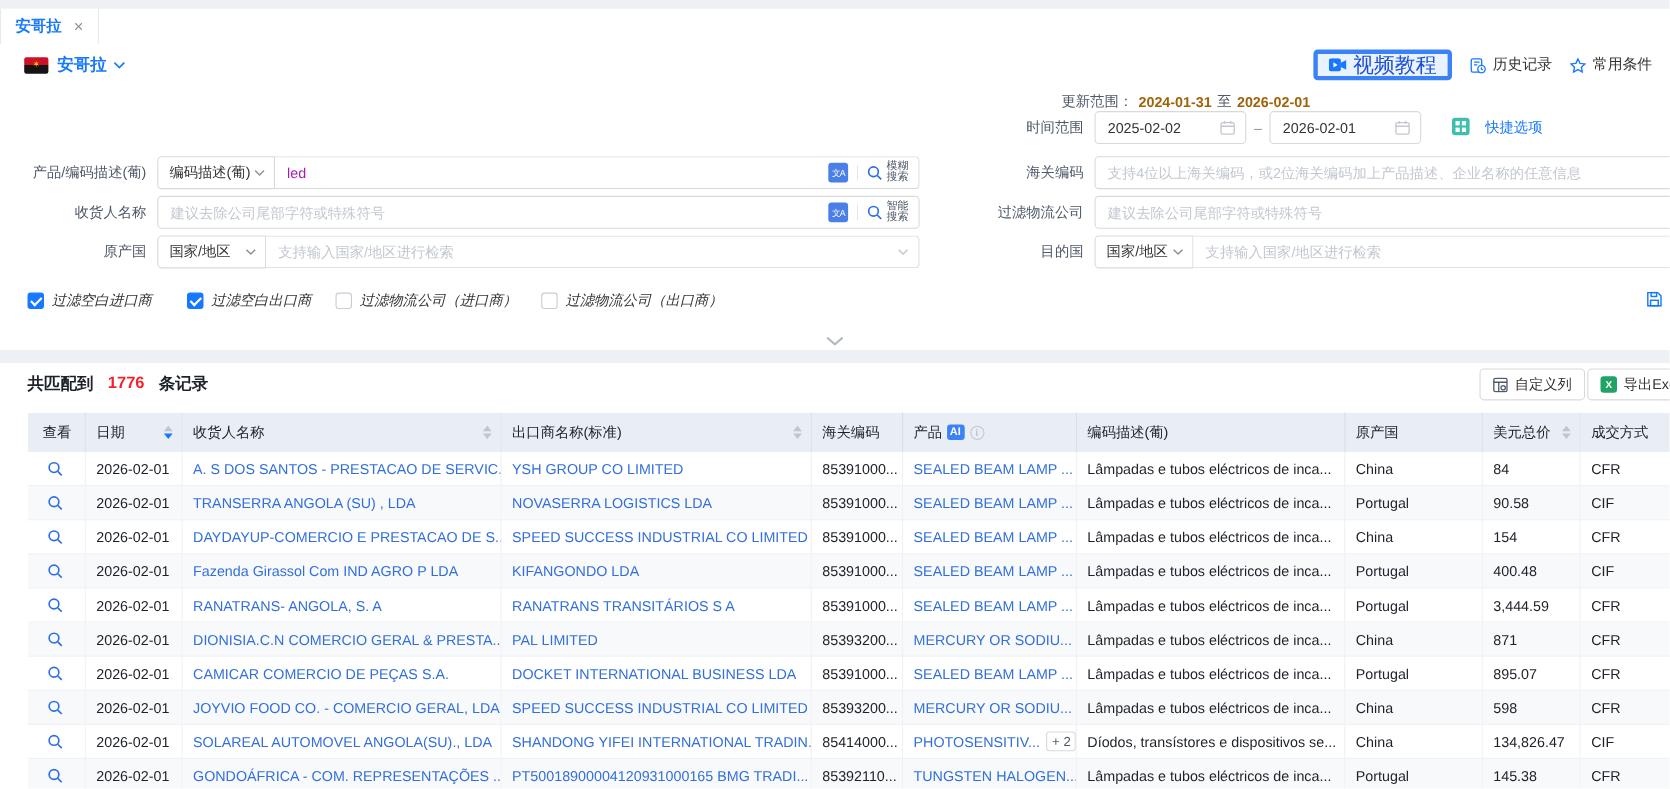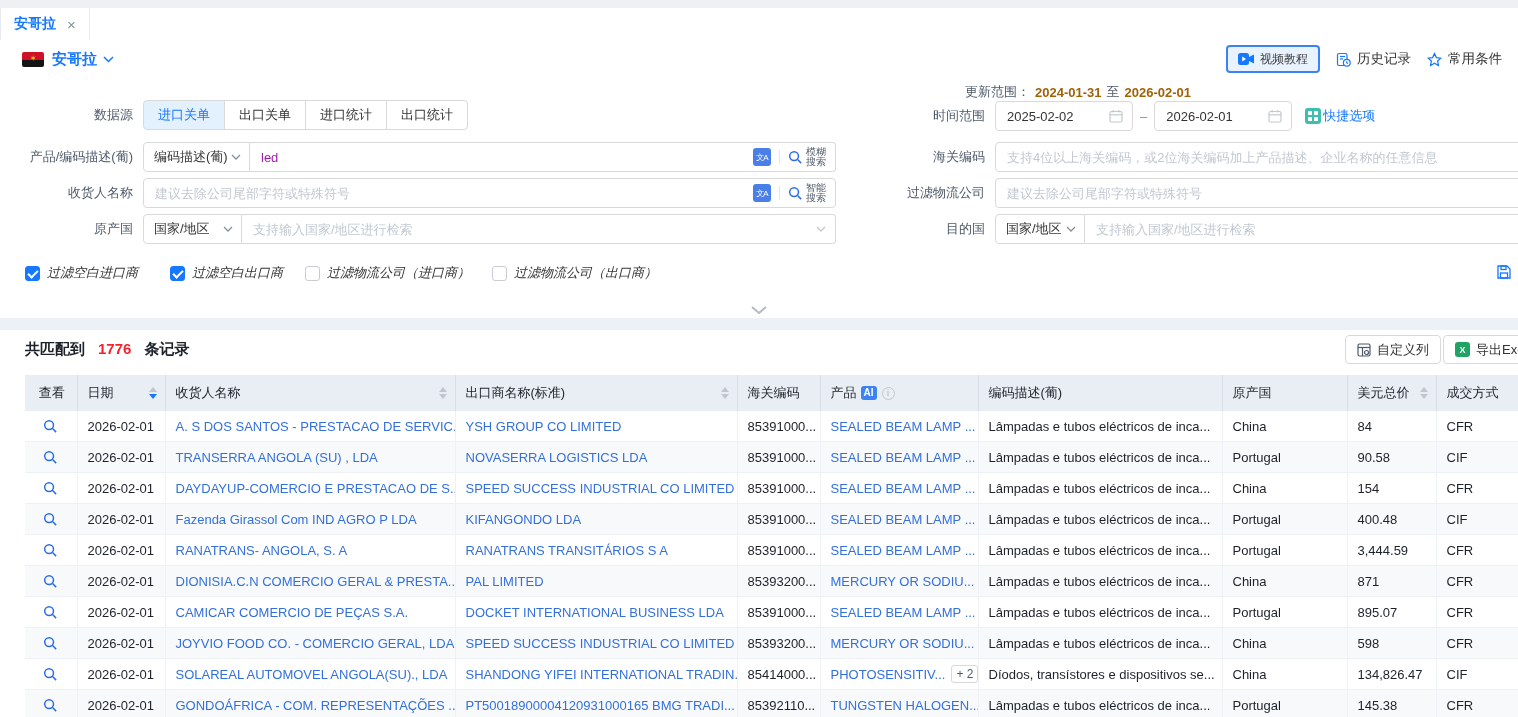--- a/index.html
+++ b/index.html
@@ -15,22 +15,22 @@
   .tab-close{color:#86909c;font-size:15px;line-height:15px;}
 
   
   .hdr{height:38px;display:flex;align-items:center;padding:0 16px 0 22px;}
   .flag{width:22px;height:15px;border-radius:2px;flex:none;margin-right:8px;
         background:linear-gradient(#ce1126 0,#ce1126 50%,#141414 50%,#141414 100%);
         display:flex;align-items:center;justify-content:center;}
   .flag-em{color:#ffcb00;font-size:8px;line-height:8px;}
   .country{color:#1677ff;font-size:15px;font-weight:700;margin-right:6px;}
   .hdr-actions{margin-left:auto;display:flex;align-items:center;gap:16px;}
-  .btn-video{height:28px;box-sizing:border-box;padding:0 10px;background:#e8f3ff;border:2px solid #3b82f6;border-radius:4px;
-             color:#404040;display:flex;align-items:center;gap:6px;font-size:12px;font-family:inherit;cursor:pointer;}
+  .btn-video{height:28px;box-sizing:border-box;padding:0 10px;background:#e8f3ff;border:4px solid #3b82f6;border-radius:4px;
+             color:#1d4ed8;display:flex;align-items:center;gap:6px;font-size:19px;font-family:inherit;cursor:pointer;}
   .hbtn{display:flex;align-items:center;gap:6px;color:#333;font-size:13.5px;cursor:pointer;}
 
   
   .filters{position:relative;height:240px;background:#fff;}
   .frow{position:absolute;display:flex;align-items:center;height:30px;}
   .frow > :nth-child(2){margin-left:10px;}
   .flabel{width:133px;text-align:right;color:#4e5969;flex:none;}
   .flabel-r{width:85px;text-align:right;color:#4e5969;flex:none;}
   .row-ds{top:22px;left:0;}
   .row-time{top:23px;left:900px;}
@@ -65,21 +65,21 @@
   .trans-icon{flex:none;width:18px;height:18px;border-radius:3px;background:#4a7fe8;color:#fff;font-size:8px;line-height:9px;
               display:flex;align-items:center;justify-content:center;letter-spacing:-1px;cursor:pointer;}
   .vdiv{flex:none;width:1px;height:14px;background:#e5e6eb;margin:0 8px;}
   .mag{flex:none;display:flex;cursor:pointer;}
   .srch-label{flex:none;display:flex;flex-direction:column;font-size:10px;line-height:10px;color:#4e5969;margin-left:3px;}
 
   .date-box{box-sizing:border-box;width:138px;height:30px;border:1px solid #d9d9d9;border-radius:4px;display:flex;
             align-items:center;padding:0 9px;background:#fff;flex:none;}
   .date-box input{flex:1;min-width:0;border:none;outline:none;font-size:13px;color:#333;font-family:inherit;}
   .dsep{margin:0 7px;color:#86909c;}
-  .quick{display:flex;align-items:center;gap:2px;margin-left:13px;color:#1677ff;cursor:pointer;}
+  .quick{display:flex;gap:14px;margin-left:28px;color:#1677ff;cursor:pointer;}
   .quick-icon{width:16px;height:16px;border-radius:3px;background:#3dbfae;display:flex;align-items:center;justify-content:center;flex:none;}
 
   .cb-item{display:flex;align-items:center;gap:7px;margin-right:22px;cursor:pointer;font-style:italic;}
   .cb-box{width:15px;height:15px;box-sizing:border-box;border:1px solid #c9ccd4;border-radius:3px;background:#fff;position:relative;flex:none;}
   .cb-box.checked{background:#1677ff;border-color:#1677ff;}
   .cb-box.checked::after{content:'';position:absolute;left:4px;top:1px;width:4px;height:8px;border:solid #fff;border-width:0 2px 2px 0;transform:rotate(45deg);}
 
   .collapse{position:absolute;top:220px;left:50%;transform:translateX(-50%);cursor:pointer;padding:4px 20px;}
   .save-cond{position:absolute;top:186px;left:1496px;cursor:pointer;display:flex;}
 
@@ -174,29 +174,20 @@
 
   <div class="filters">
 
     <div class="update-range">
       <span class="ur-label">更新范围：</span>
       <span class="ur-date">2024-01-31</span>
       <span class="ur-to">至</span>
       <span class="ur-date">2026-02-01</span>
     </div>
 
-    <div class="frow row-ds">
-      <span class="flabel">数据源</span>
-      <div class="ds-tabs">
-          <div class="ds-tab active">进口关单</div>
-          <div class="ds-tab">出口关单</div>
-          <div class="ds-tab">进口统计</div>
-          <div class="ds-tab">出口统计</div>
-        </div>
-    </div>
 
     <div class="frow row-time">
       <span class="flabel-r">时间范围</span>
       <div class="date-box">
         <input value="2025-02-02" style="">
         <svg width="14" height="14" viewBox="0 0 14 14" fill="none" stroke="#c2c7d0" stroke-width="1.2">
             <rect x="1" y="2.5" width="12" height="10.5" rx="1.5"></rect>
             <line x1="1" y1="5.8" x2="13" y2="5.8"></line>
             <line x1="4.2" y1="1" x2="4.2" y2="3.5"></line>
             <line x1="9.8" y1="1" x2="9.8" y2="3.5"></line>

